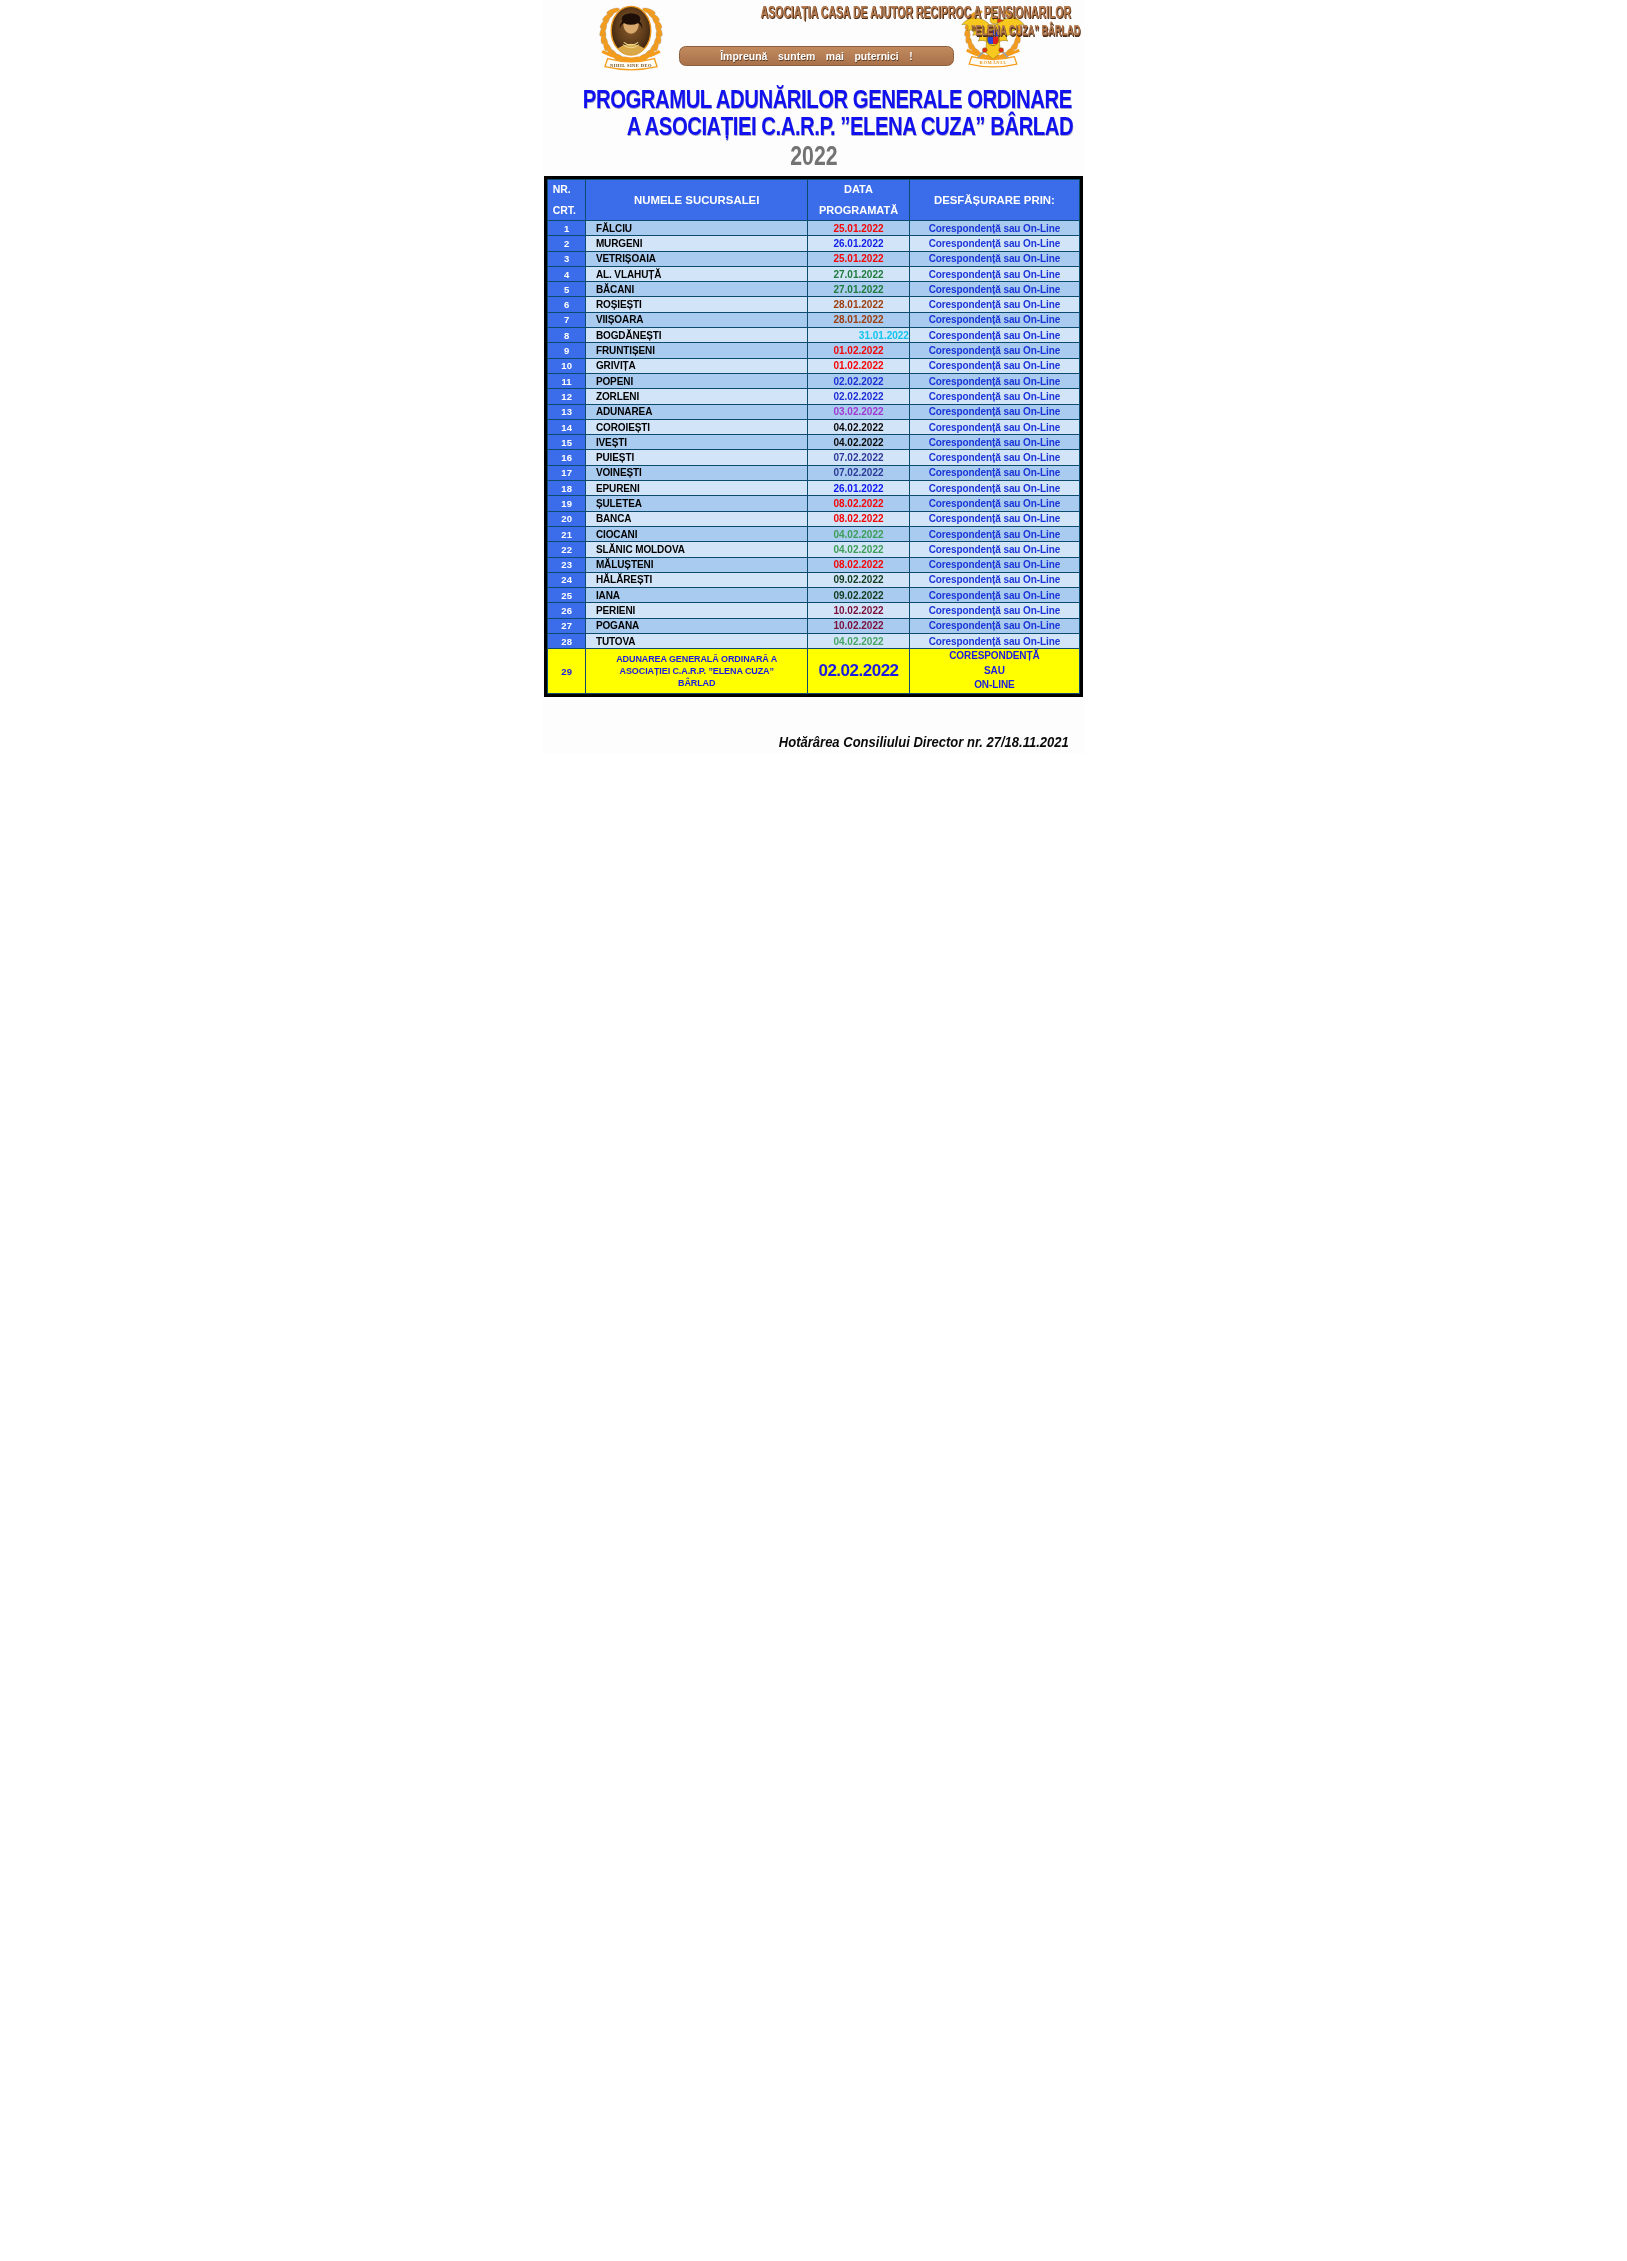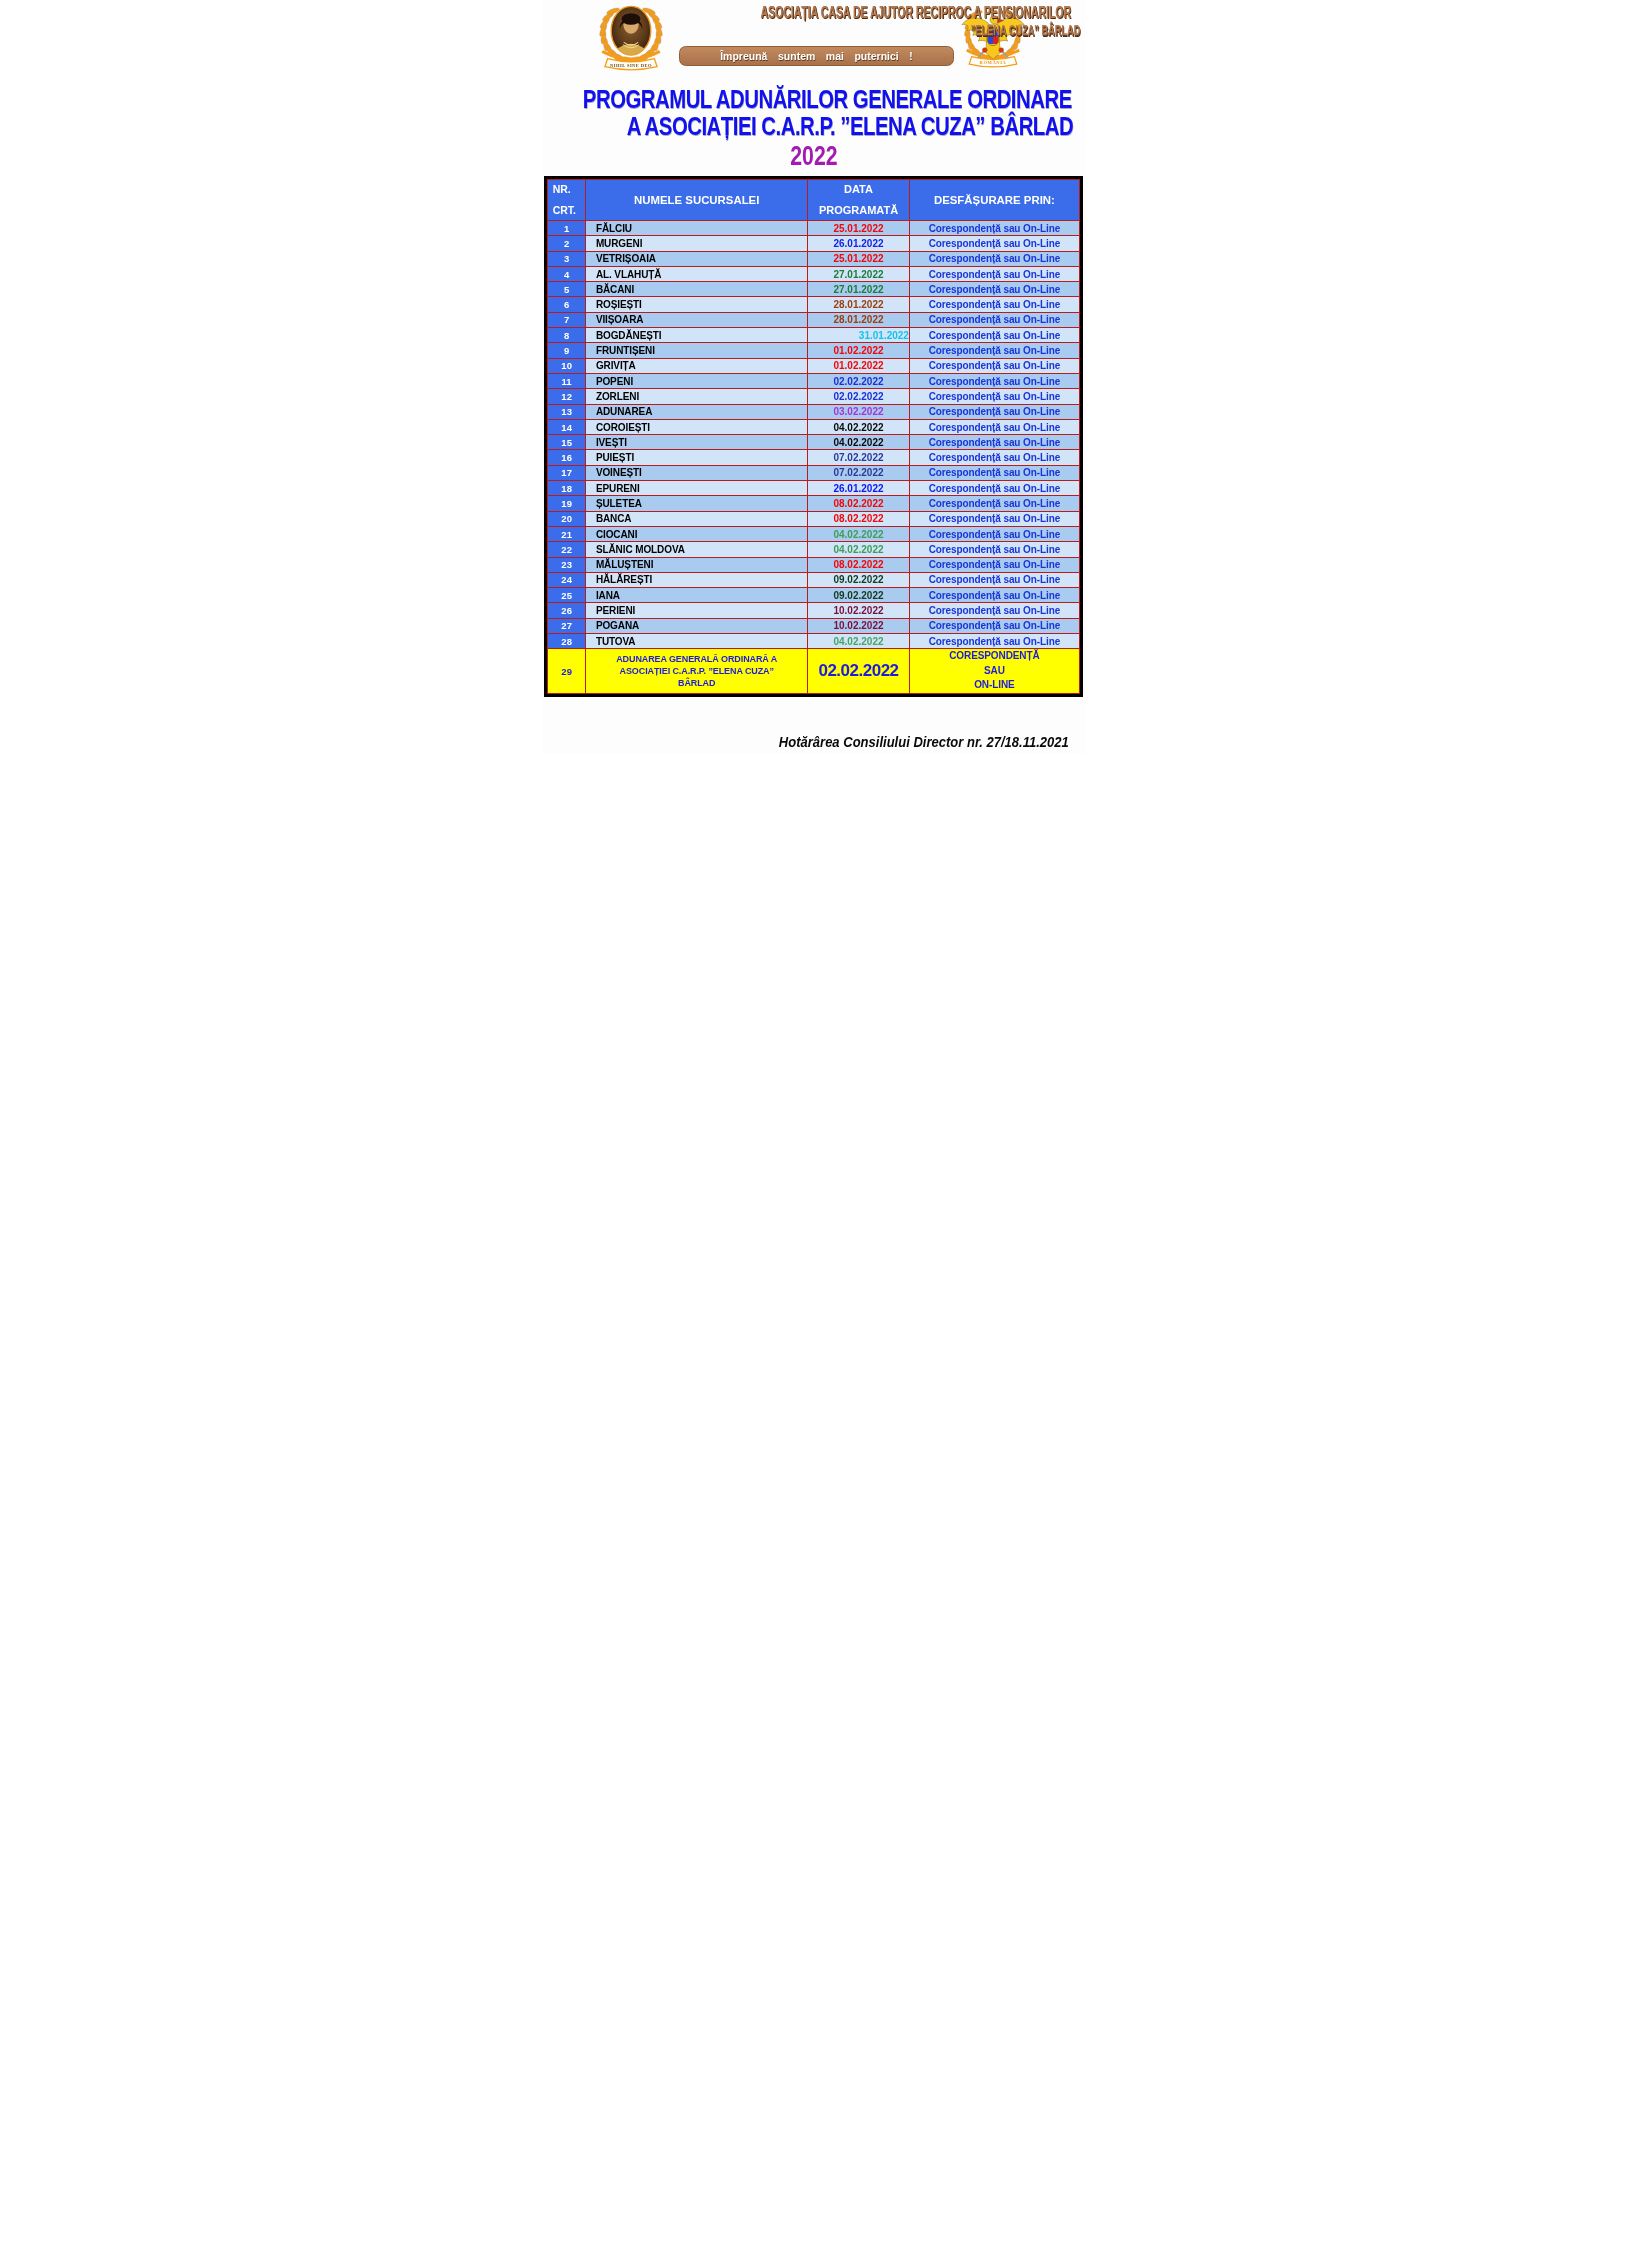--- a/index.html
+++ b/index.html
@@ -31,27 +31,27 @@
 
   
   .main-title { position:relative; height:100px; text-align:center; }
   .blue-line { position:absolute; left:0; width:100%; white-space:nowrap;
     color:#1111F0; font-weight:bold;
     text-shadow:0.5px 0.5px 0 rgba(10,10,80,.35);text-align:right; }
   .blue-line .squeeze { display:inline-block; transform:scale(0.95,1.22); transform-origin:center top; letter-spacing:-0.5px; }
   .title-l1 { top:8.6px; font-size:21.4px; }
   .title-l2 { top:36px; font-size:21.4px; }
   .title-year { position:absolute; left:0; width:100%; top:65px;
-    color:#a21caf; font-weight:bold; font-size:22.4px; }
+    color:#737373; font-weight:bold; font-size:22.4px; }
   .title-year .squeeze { display:inline-block; transform:scale(0.95,1.22); transform-origin:center top; }
 
   
   .tbl-wrap { margin:0 1.9px; }
   table.schedule { width:539px; border-collapse:separate; border-spacing:1px;
-    background:#b91c1c; border:3.8px solid #000000; table-layout:fixed; }
+    background:#0c4a6e; border:3.8px solid #000000; table-layout:fixed; }
   col.c-nr   { width:7.1%; }
   col.c-name { width:41.8%; }
   col.c-date { width:19.1%; }
   col.c-meth { width:32%; }
 
   th { background:#3B6CE9; color:#ffffff; font-weight:bold; height:40px;
        vertical-align:middle; padding:0; }
   .th-split { display:flex; flex-direction:column; justify-content:space-between;
        height:40px; padding:3.3px 1.9px 4.3px 4.8px; font-size:10.5px; text-align:left; }
   .th-split.center { align-items:center; text-align:center; padding:3.3px 1.9px 4.3px 1.9px; font-size:11px; }

